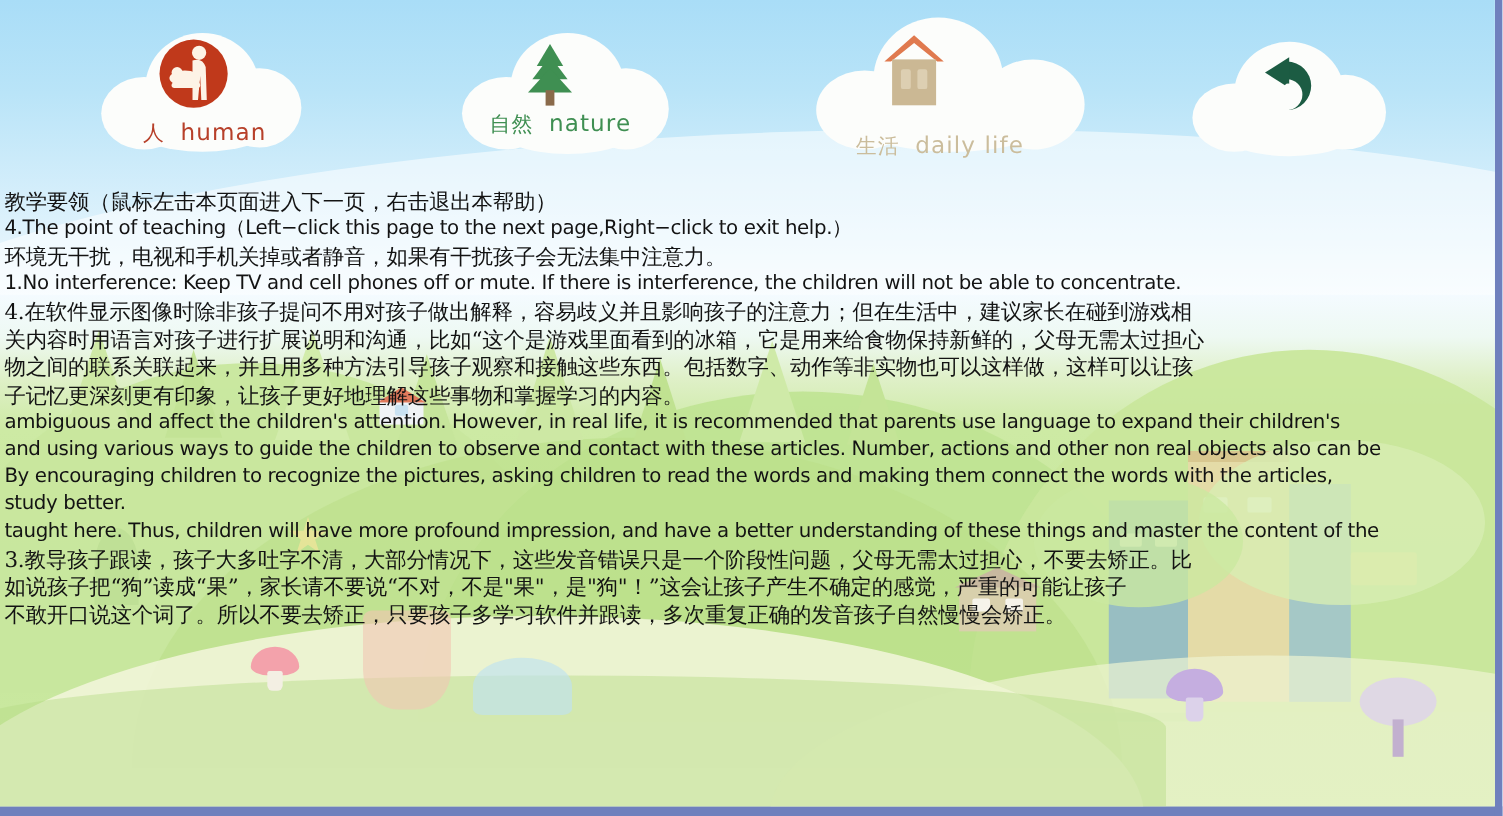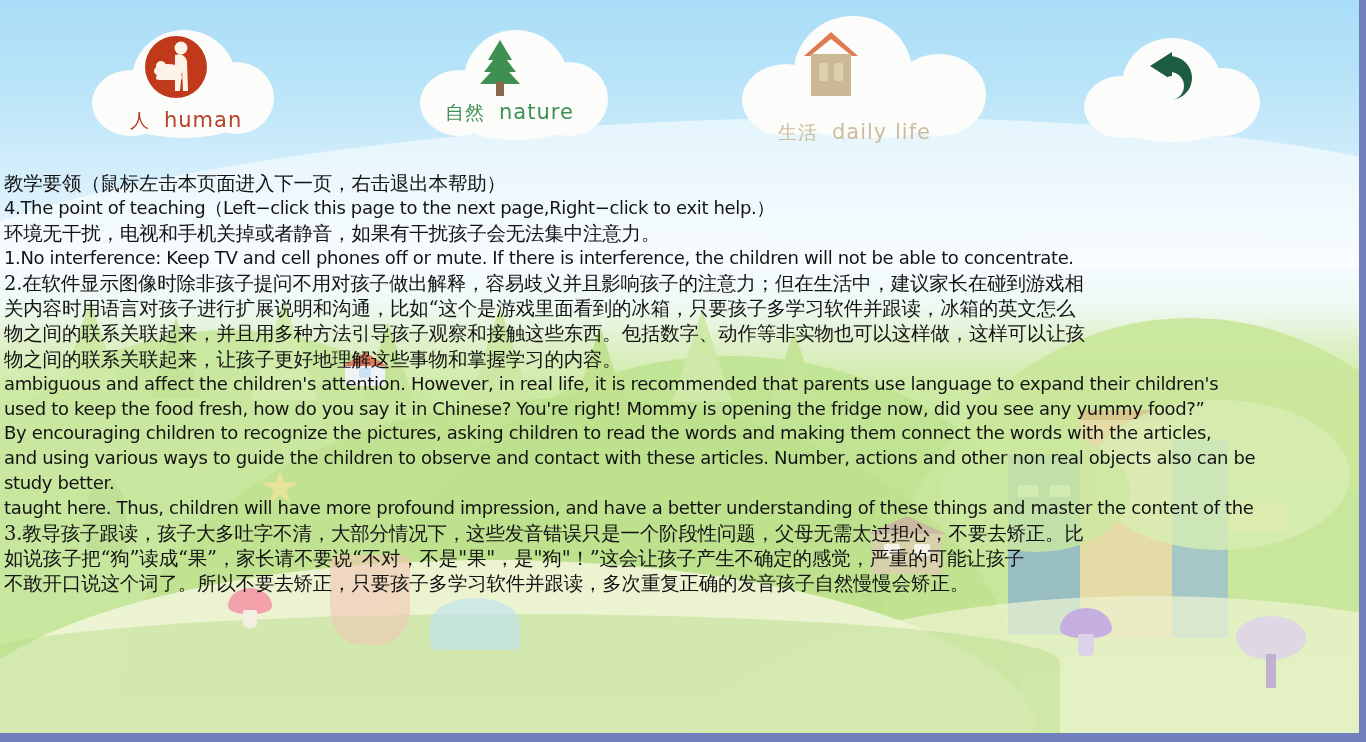--- a/index.html
+++ b/index.html
@@ -244,28 +244,27 @@
       <polygon points="32,2 32,30 10,16" fill="#1c5c43"></polygon>
       <circle cx="31" cy="30" r="4" fill="#fcfdfb"></circle>
     </svg>
   </div>
 
   <div class="textwrap">
     <span class="ln cn-line">教学要领（鼠标左击本页面进入下一页，右击退出本帮助）</span>
     <span class="ln en-line">4.The point of teaching（Left−click this page to the next page,Right−click to exit help.）</span>
     <span class="ln cn-line">环境无干扰，电视和手机关掉或者静音，如果有干扰孩子会无法集中注意力。</span>
     <span class="ln en-line">1.No interference: Keep TV and cell phones off or mute. If there is interference, the children will not be able to concentrate.</span>
-    <span class="ln cn-line">2.在软件显示图像时除非孩子提问不用对孩子做出解释，容易歧义并且影响孩子的注意力；但在生活中，建议家长在碰到游戏相</span>
-    <span class="ln cn-line">关内容时用语言对孩子进行扩展说明和沟通，比如“这个是游戏里面看到的冰箱，只要孩子多学习软件并跟读，冰箱的英文怎么</span>
+    <span class="ln cn-line">4.在软件显示图像时除非孩子提问不用对孩子做出解释，容易歧义并且影响孩子的注意力；但在生活中，建议家长在碰到游戏相</span>
+    <span class="ln cn-line">关内容时用语言对孩子进行扩展说明和沟通，比如“这个是游戏里面看到的冰箱，它是用来给食物保持新鲜的，父母无需太过担心</span>
     <span class="ln cn-line">物之间的联系关联起来，并且用多种方法引导孩子观察和接触这些东西。包括数字、动作等非实物也可以这样做，这样可以让孩</span>
-    <span class="ln cn-line">物之间的联系关联起来，让孩子更好地理解这些事物和掌握学习的内容。</span>
+    <span class="ln cn-line">子记忆更深刻更有印象，让孩子更好地理解这些事物和掌握学习的内容。</span>
     <span class="ln en-line">ambiguous and affect the children's attention. However, in real life, it is recommended that parents use language to expand their children's</span>
-    <span class="ln en-line">used to keep the food fresh, how do you say it in Chinese? You're right! Mommy is opening the fridge now, did you see any yummy food?”</span>
+    <span class="ln en-line">and using various ways to guide the children to observe and contact with these articles. Number, actions and other non real objects also can be</span>
     <span class="ln en-line">By encouraging children to recognize the pictures, asking children to read the words and making them connect the words with the articles,</span>
-    <span class="ln en-line">and using various ways to guide the children to observe and contact with these articles. Number, actions and other non real objects also can be</span>
     <span class="ln en-line">study better.</span>
     <span class="ln en-line">taught here. Thus, children will have more profound impression, and have a better understanding of these things and master the content of the</span>
     <span class="ln cn-line">3.教导孩子跟读，孩子大多吐字不清，大部分情况下，这些发音错误只是一个阶段性问题，父母无需太过担心，不要去矫正。比</span>
     <span class="ln cn-line">如说孩子把“狗”读成“果”，家长请不要说“不对，不是"果"，是"狗"！”这会让孩子产生不确定的感觉，严重的可能让孩子</span>
     <span class="ln cn-line">不敢开口说这个词了。所以不要去矫正，只要孩子多学习软件并跟读，多次重复正确的发音孩子自然慢慢会矫正。</span>
   </div>
 
 </div>
 
 </body></html>

